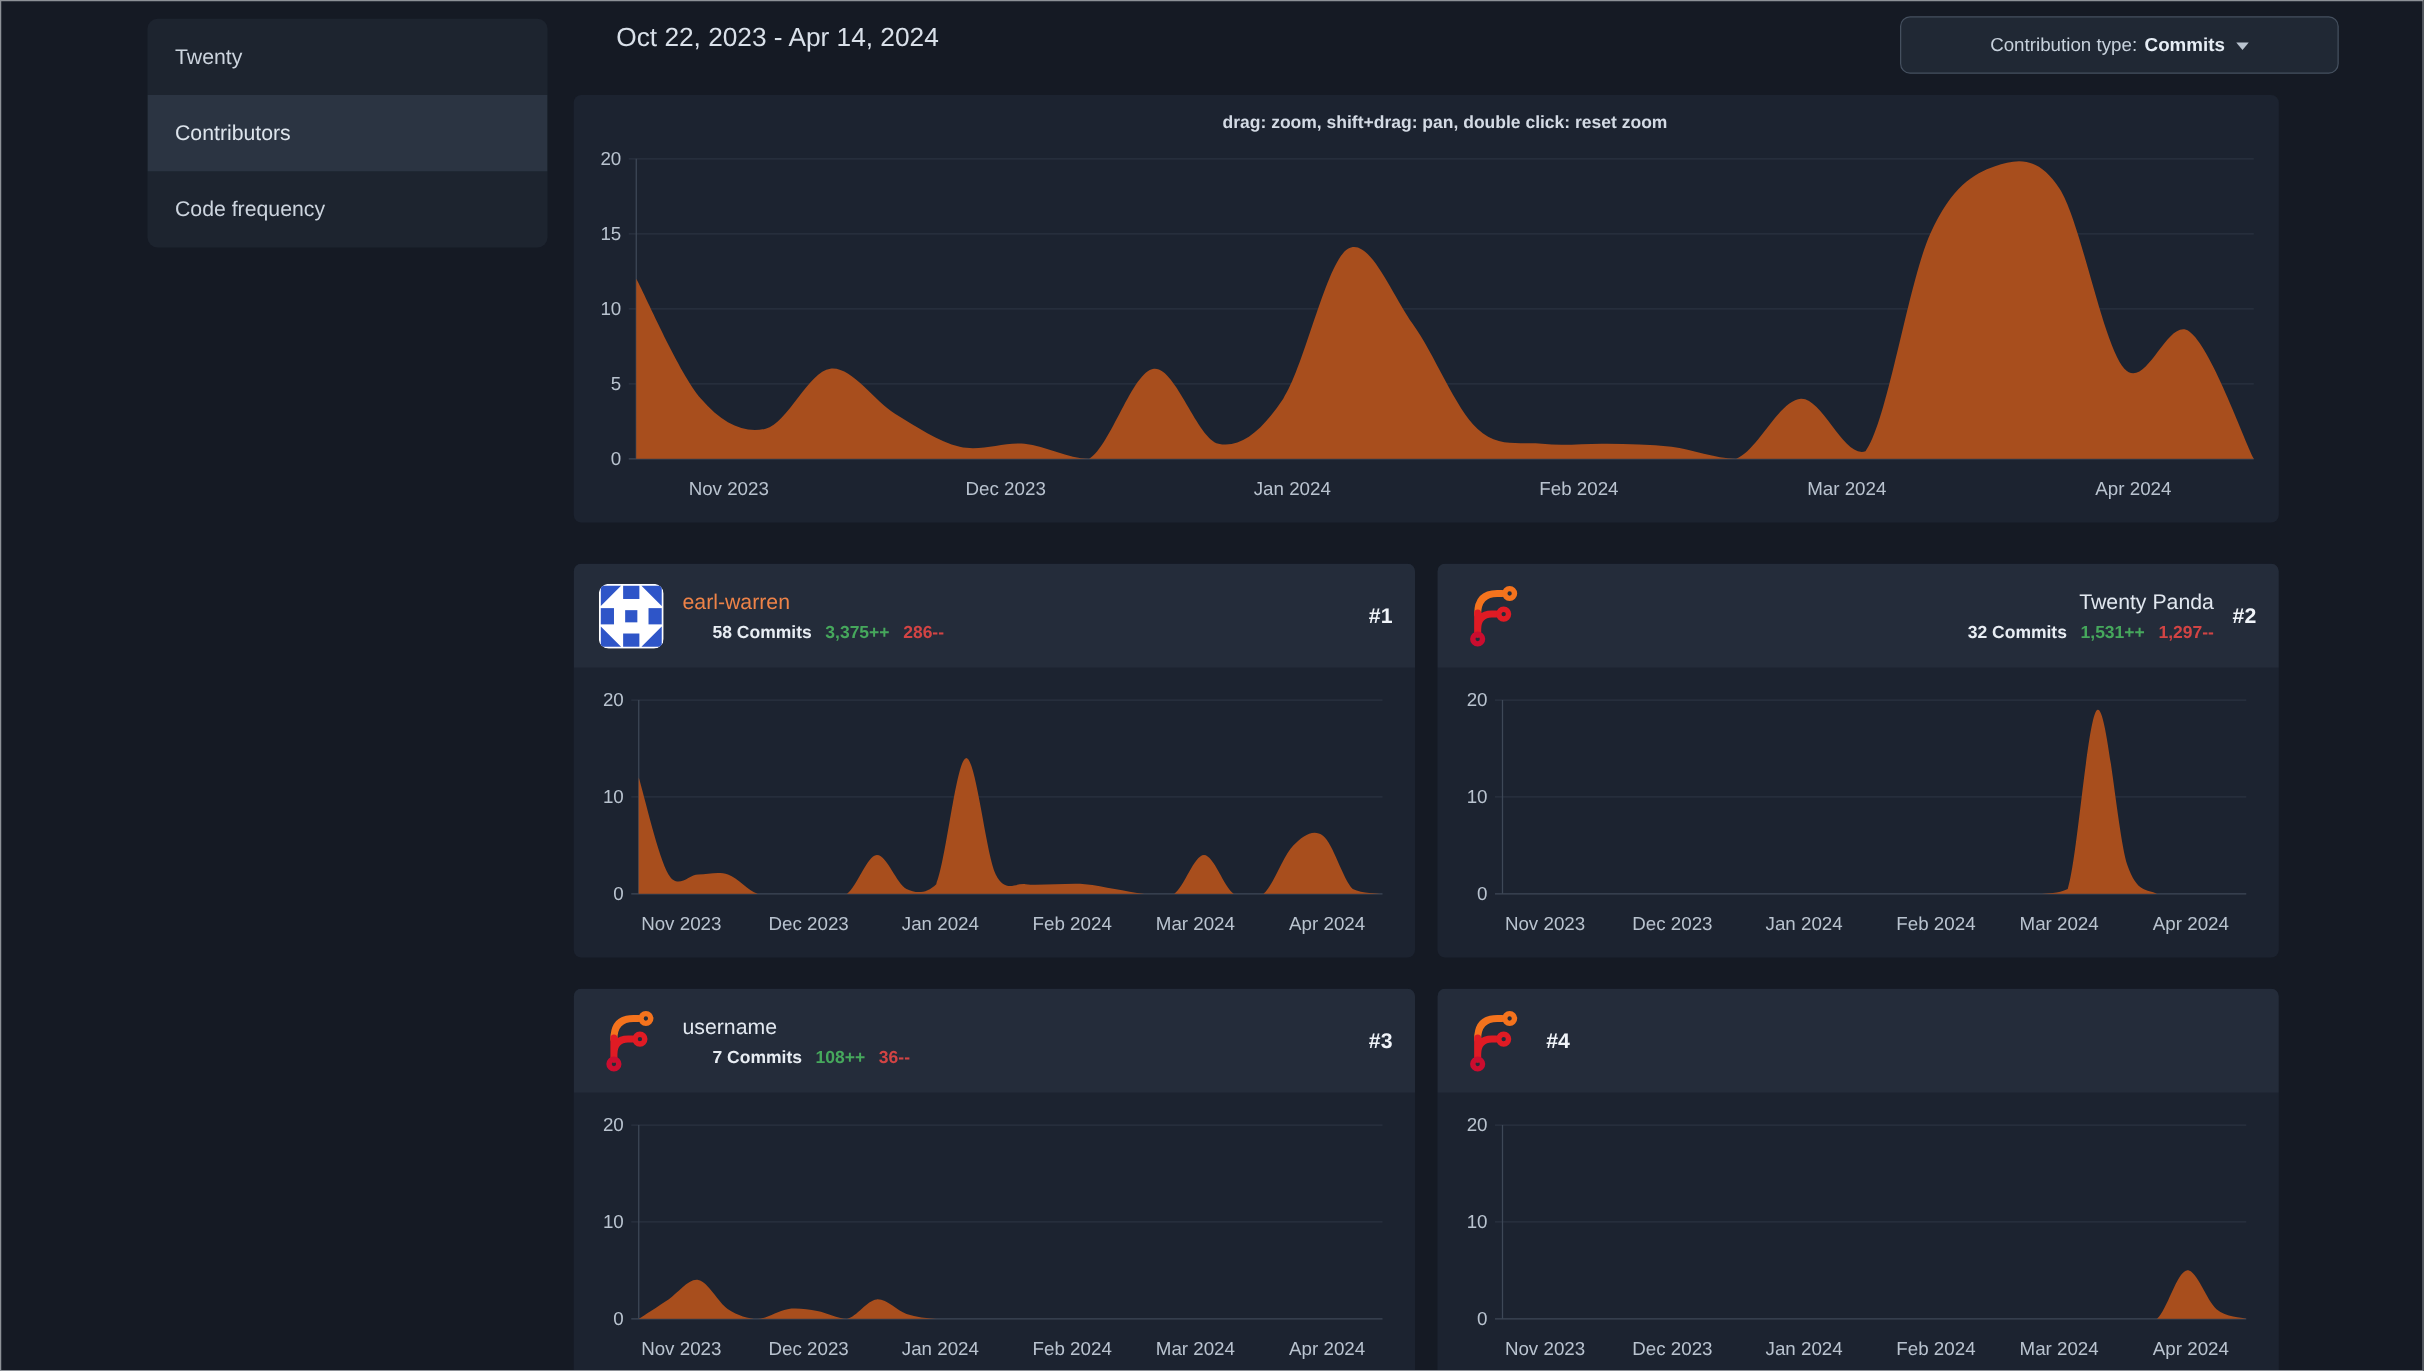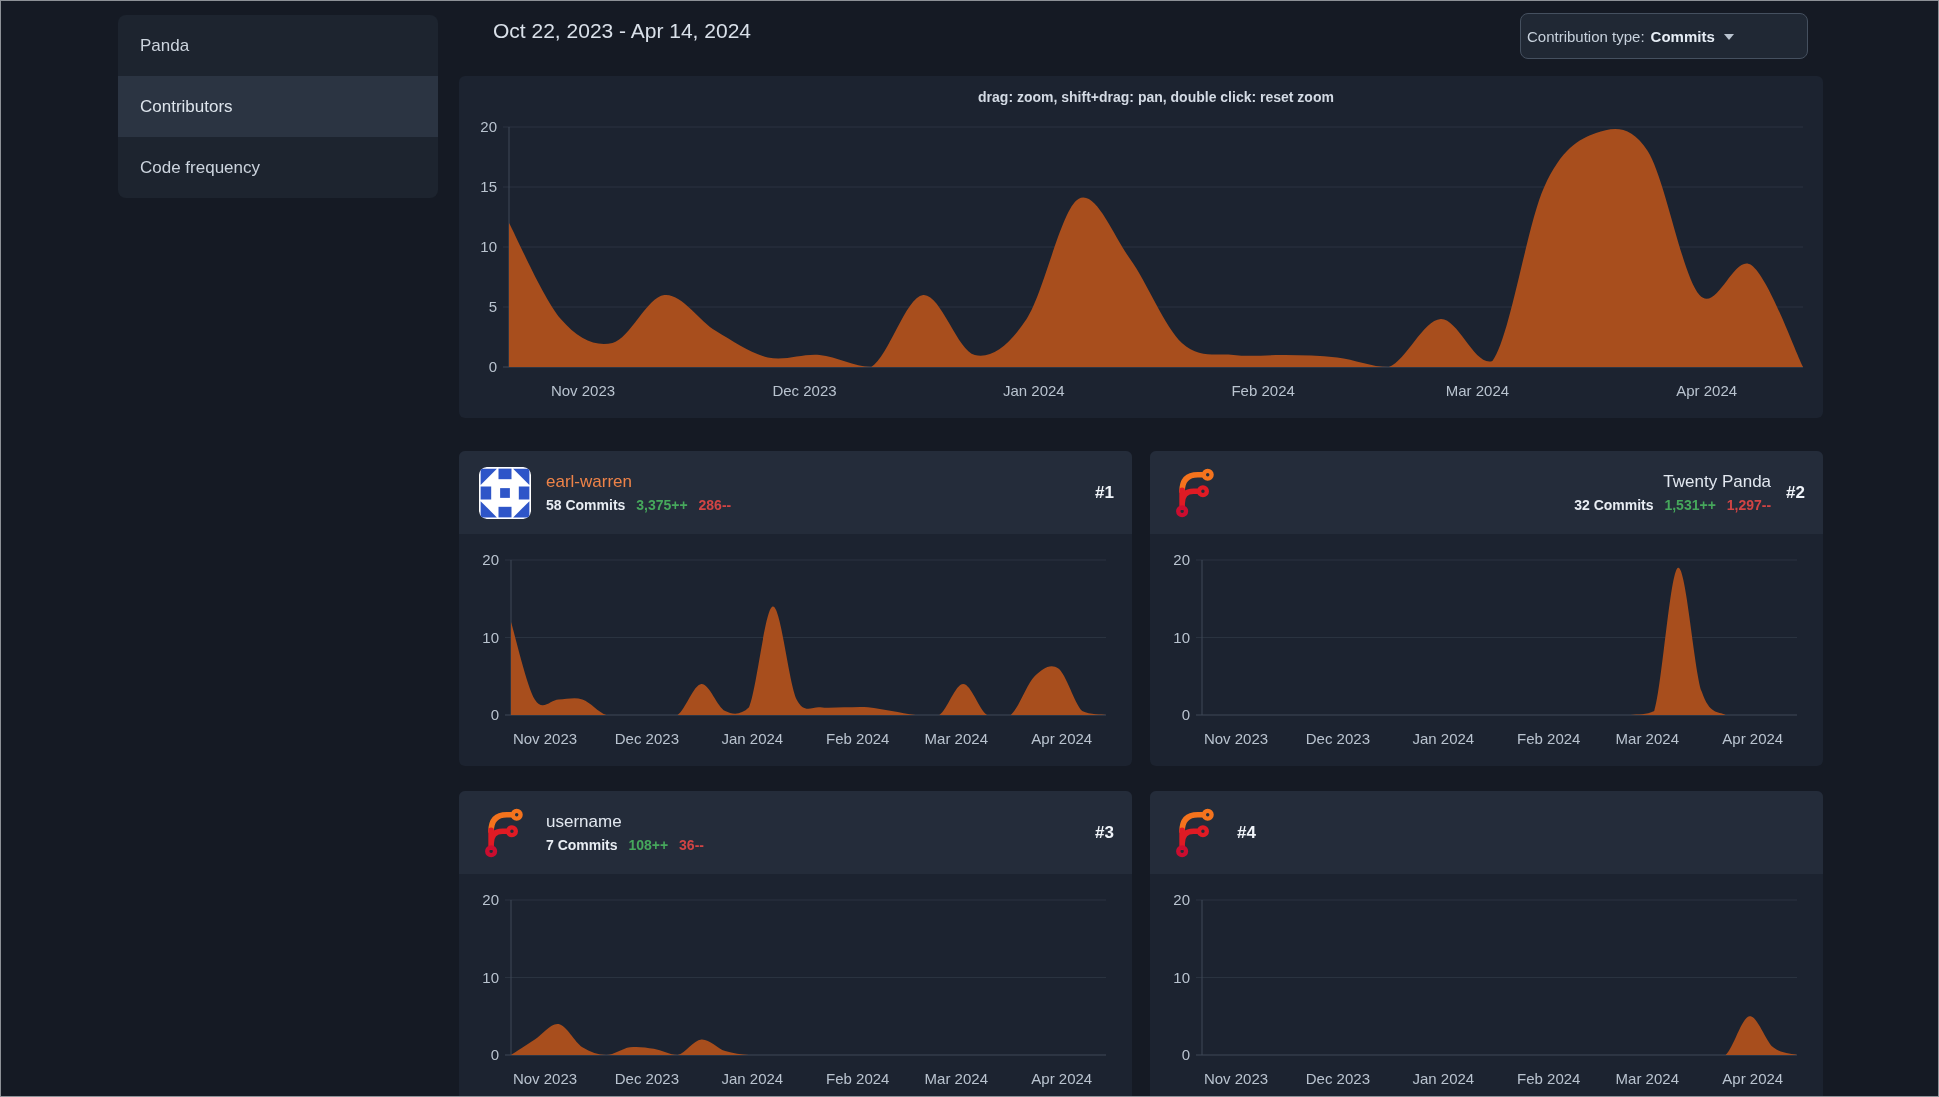--- a/index.html
+++ b/index.html
@@ -8,23 +8,23 @@
     background:#151a24;overflow:hidden;border:1px solid #8d9197;
     font-family:"Liberation Sans",sans-serif;
   }
   
   .nav{position:absolute;left:117px;top:14px;width:320px;border-radius:8px;background:#1d242f;overflow:hidden;}
   .nav-item{height:61px;display:flex;align-items:center;padding:0 22px;font-size:17px;color:#ccd4de;cursor:pointer;}
   .nav-item.active{background:#2b3442;color:#dde4ec;}
   
   .date-title{position:absolute;left:458px;top:18px;font-size:21px;color:#d9e0e9;margin-left:34px;}
   .ctype-btn{
-    position:absolute;left:1519px;top:12px;width:288px;height:46px;box-sizing:border-box;
+    position:absolute;left:1519px;top:12px;width:351px;height:46px;box-sizing:border-box;
     background:#202834;border:1px solid #45505f;border-radius:8px;cursor:pointer;
-    display:flex;align-items:center;gap:6px;font-size:15px;color:#c7d1dc;
+    display:flex;align-items:center;justify-content:center;gap:6px;font-size:15px;color:#c7d1dc;
   }
   .ctype-btn b{color:#e6edf5;font-weight:700;}
   .caret{width:0;height:0;border-left:5px solid transparent;border-right:5px solid transparent;
     border-top:6px solid #b9c3cf;margin-left:3px;margin-top:2px;}
   
   .panel{position:absolute;left:458px;top:75px;width:1364px;height:342px;background:#1c2330;border-radius:6px;}
   .chart-title{position:absolute;left:50px;top:13px;width:1294px;text-align:center;
     font-size:14px;font-weight:700;color:#d3dae4;}
   svg.chart{position:absolute;left:0;top:0;display:block;}
   .chart text{fill:#b9c3cf;font-size:15px;font-family:"Liberation Sans",sans-serif;}
@@ -34,33 +34,33 @@
   .card.c1{left:1149px;top:450px;text-align:right;}
   .card.c2{left:458px;top:790px;}
   .card.c3{left:1149px;top:790px;}
   .card-header{height:83px;background:#242c3a;display:flex;align-items:center;gap:15px;
     padding:0 18px 0 20px;box-sizing:border-box;}
   .avatar{width:52px;height:52px;border-radius:8px;overflow:hidden;flex:0 0 auto;}
   .avatar svg{display:block;width:52px;height:52px;}
   .who{flex:1;min-width:0;}
   .name{display:block;font-size:17px;color:#e2e8f0;text-decoration:none;cursor:pointer;margin-bottom:5px;}
   .name.link{color:#ee8348;}
-  .stats{font-size:14px;font-weight:700;color:#e8edf3;}
+  .stats{font-size:14px;font-weight:700;color:#e8edf3;margin-left:24px;}
   .adds{color:#46a85c;margin-left:7px;}
   .dels{color:#d24444;margin-left:7px;}
   .rank{font-size:17px;font-weight:700;color:#f0f4f9;}
   .card-body{position:relative;height:232px;}
 </style>
 </head>
 <body>
 
 <div class="page">
 
   <nav class="nav">
-    <div class="nav-item">Panda</div>
+    <div class="nav-item">Twenty</div>
     <div class="nav-item active">Contributors</div>
     <div class="nav-item">Code frequency</div>
   </nav>
 
   <div class="date-title">Oct 22, 2023 - Apr 14, 2024</div>
 
   <button class="ctype-btn">
     <span>Contribution type:</span>
     <b>Commits</b>
     <span class="caret"></span>

